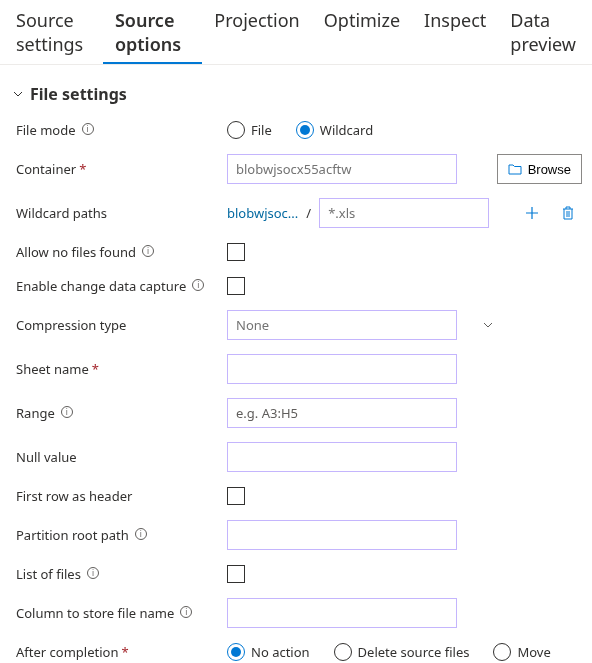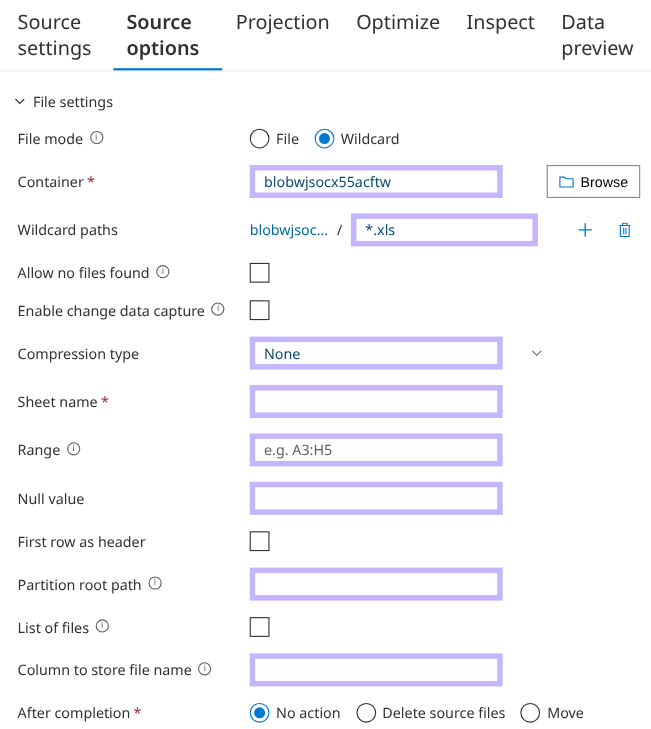--- a/index.html
+++ b/index.html
@@ -28,22 +28,22 @@
     font-weight: 600;
     border-bottom: 2px solid #0078d4;
   }
   .panel {
     padding: 12px 0 20px 12px;
   }
   .section-header {
     display: flex;
     align-items: center;
     padding: 6px 0 8px 0;
-    font-size: 13px;
-    font-weight: 400;
+    font-size: 16px;
+    font-weight: 700;
     cursor: pointer;
     text-align: center;
   }
   .section-header .chev {
     display: inline-block;
     margin-right: 6px;
     width: 12px;
     height: 12px;
   }
   .row {
@@ -75,21 +75,21 @@
     display: inline-flex;
     align-items: center;
     justify-content: center;
     font-size: 8px;
     color: #605e5c;
     margin-left: 6px;
     line-height: 1;
     position: relative;
     top: -1px;
   }
-  .radio-group { display: flex; gap: 14px; align-items: flex-end; }
+  .radio-group { display: flex; gap: 24px; align-items: flex-end; }
   .radio {
     display: inline-flex;
     align-items: center;
     gap: 6px;
     cursor: pointer;
   }
   .radio-circle {
     width: 18px;
     height: 18px;
     border: 1px solid #323130;
@@ -102,25 +102,25 @@
     border-color: #0078d4;
   }
   .radio-circle .dot {
     width: 10px;
     height: 10px;
     border-radius: 50%;
     background: #0078d4;
   }
   input[type=text], .select {
     height: 30px;
-    border: 5px solid #c4b5fd;
+    border: 1px solid #c4b5fd;
     padding: 0 8px;
     font-family: inherit;
     font-size: 13px;
-    color: #0c4a6e;
+    color: #737373;
     background: #fff;
   }
   input[type=text]::placeholder { color: #605e5c; }
   .text-w230 { width: 230px; }
   .select {
     width: 230px;
     -webkit-appearance: none;
     appearance: none;
     padding-right: 24px;
     position: relative;

